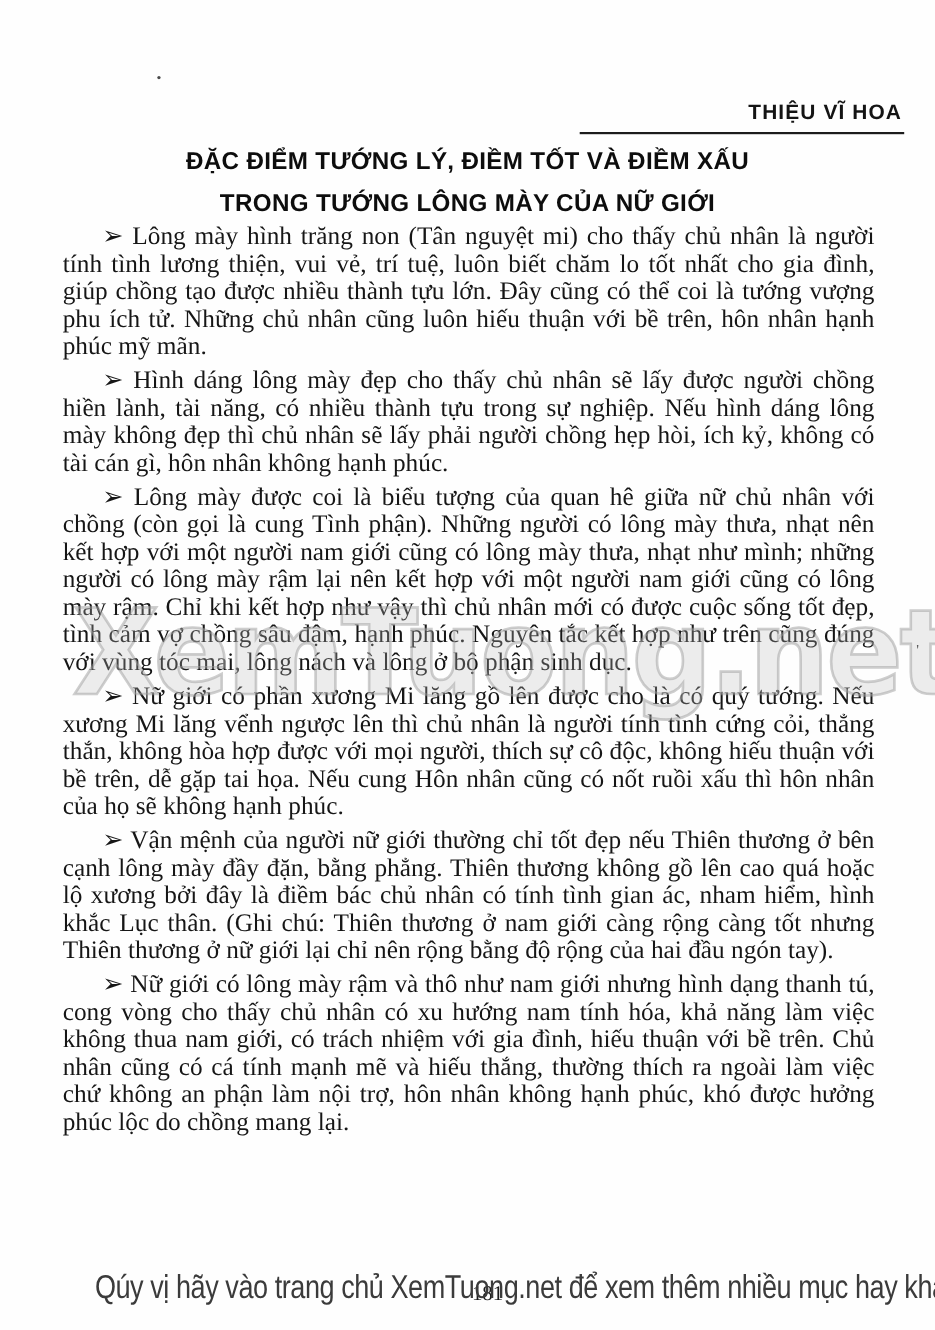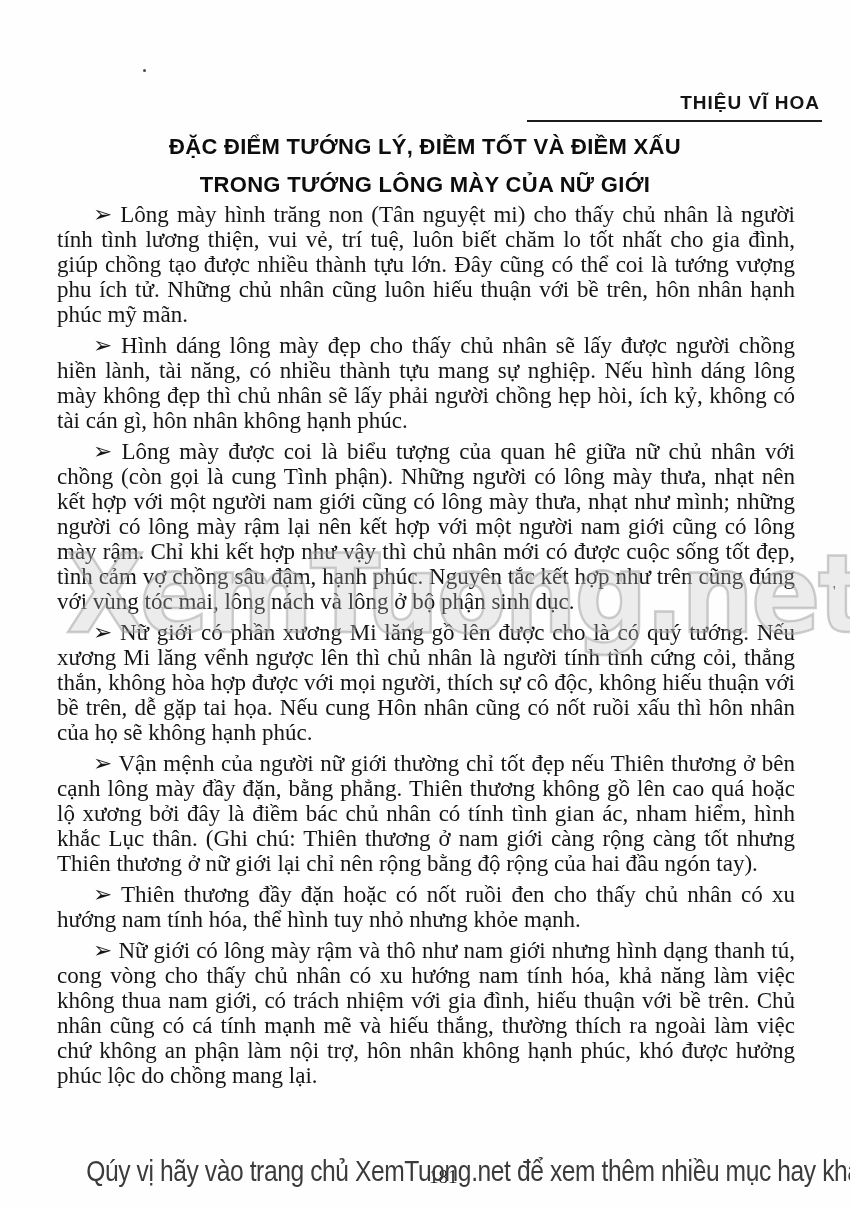--- a/index.html
+++ b/index.html
@@ -129,25 +129,24 @@
   <div class="author-header">THIỆU VĨ HOA</div>
   <div class="header-rule"></div>
 
   <h1 class="title-line title-2">TRONG TƯỚNG LÔNG MÀY CỦA NỮ GIỚI</h1>
   <h1 class="title-line title-1">ĐẶC ĐIỂM TƯỚNG LÝ, ĐIỀM TỐT VÀ ĐIỀM XẤU</h1>
 
   <div class="watermark">XemTuong.net</div>
 
   <div class="content">
     <p>➢ Lông mày hình trăng non (Tân nguyệt mi) cho thấy chủ nhân là người tính tình lương thiện, vui vẻ, trí tuệ, luôn biết chăm lo tốt nhất cho gia đình, giúp chồng tạo được nhiều thành tựu lớn. Đây cũng có thể coi là tướng vượng phu ích tử. Những chủ nhân cũng luôn hiếu thuận với bề trên, hôn nhân hạnh phúc mỹ mãn.</p>
-    <p>➢ Hình dáng lông mày đẹp cho thấy chủ nhân sẽ lấy được người chồng hiền lành, tài năng, có nhiều thành tựu mang sự nghiệp. Nếu hình dáng lông mày không đẹp thì chủ nhân sẽ lấy phải người chồng hẹp hòi, ích kỷ, không có tài cán gì, hôn nhân không hạnh phúc.</p>
+    <p>➢ Hình dáng lông mày đẹp cho thấy chủ nhân sẽ lấy được người chồng hiền lành, tài năng, có nhiều thành tựu trong sự nghiệp. Nếu hình dáng lông mày không đẹp thì chủ nhân sẽ lấy phải người chồng hẹp hòi, ích kỷ, không có tài cán gì, hôn nhân không hạnh phúc.</p>
     <p>➢ Lông mày được coi là biểu tượng của quan hê giữa nữ chủ nhân với chồng (còn gọi là cung Tình phận). Những người có lông mày thưa, nhạt nên kết hợp với một người nam giới cũng có lông mày thưa, nhạt như mình; những người có lông mày rậm lại nên kết hợp với một người nam giới cũng có lông mày rậm. Chỉ khi kết hợp như vậy thì chủ nhân mới có được cuộc sống tốt đẹp, tình cảm vợ chồng sâu đậm, hạnh phúc. Nguyên tắc kết hợp như trên cũng đúng với vùng tóc mai, lông nách và lông ở bộ phận sinh dục.</p>
     <p>➢ Nữ giới có phần xương Mi lăng gồ lên được cho là có quý tướng. Nếu xương Mi lăng vểnh ngược lên thì chủ nhân là người tính tình cứng cỏi, thẳng thắn, không hòa hợp được với mọi người, thích sự cô độc, không hiếu thuận với bề trên, dễ gặp tai họa. Nếu cung Hôn nhân cũng có nốt ruồi xấu thì hôn nhân của họ sẽ không hạnh phúc.</p>
     <p>➢ Vận mệnh của người nữ giới thường chỉ tốt đẹp nếu Thiên thương ở bên cạnh lông mày đầy đặn, bằng phẳng. Thiên thương không gồ lên cao quá hoặc lộ xương bởi đây là điềm bác chủ nhân có tính tình gian ác, nham hiểm, hình khắc Lục thân. (Ghi chú: Thiên thương ở nam giới càng rộng càng tốt nhưng Thiên thương ở nữ giới lại chỉ nên rộng bằng độ rộng của hai đầu ngón tay).</p>
-    <p>➢ Thiên thương đầy đặn hoặc có nốt ruồi đen cho thấy chủ nhân có xu hướng nam tính hóa, thể hình tuy nhỏ nhưng khỏe mạnh.</p>
     <p>➢ Nữ giới có lông mày rậm và thô như nam giới nhưng hình dạng thanh tú, cong vòng cho thấy chủ nhân có xu hướng nam tính hóa, khả năng làm việc không thua nam giới, có trách nhiệm với gia đình, hiếu thuận với bề trên. Chủ nhân cũng có cá tính mạnh mẽ và hiếu thắng, thường thích ra ngoài làm việc chứ không an phận làm nội trợ, hôn nhân không hạnh phúc, khó được hưởng phúc lộc do chồng mang lại.</p>
   </div>
 
   <div class="speck-quote">'</div>
 
   <div class="page-number">181</div>
 
   <div class="footer">
     <span>Qúy vị hãy vào trang chủ XemTuong.net để xem thêm nhiều mục hay khác</span>
   </div>

